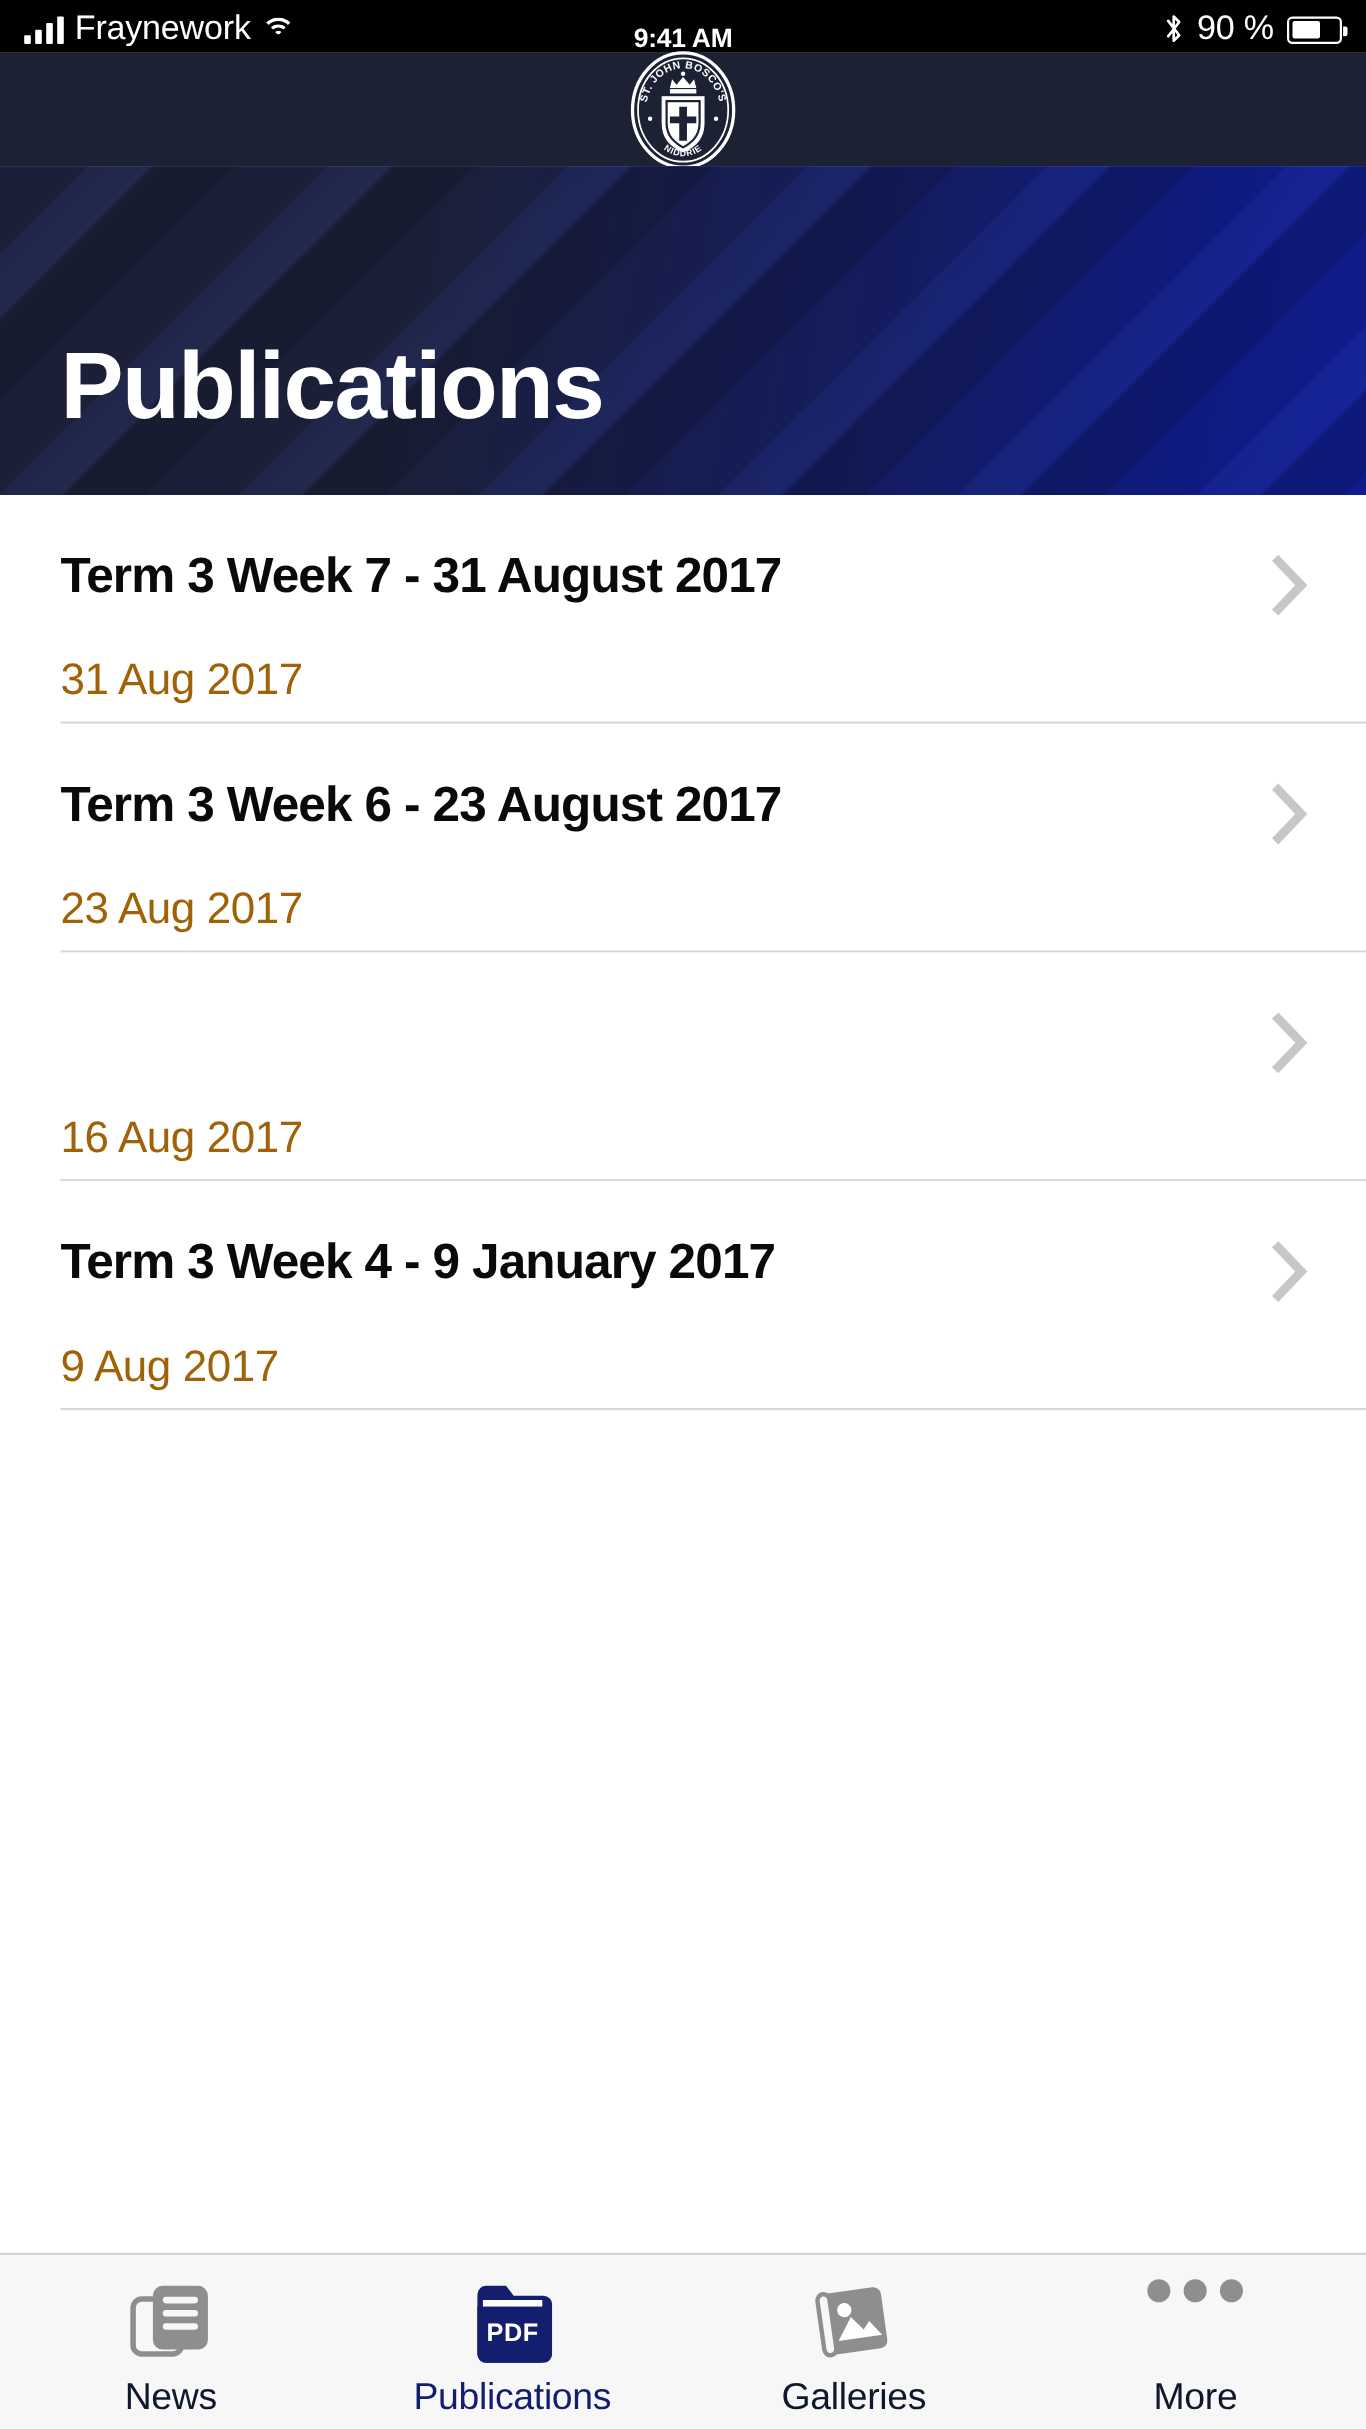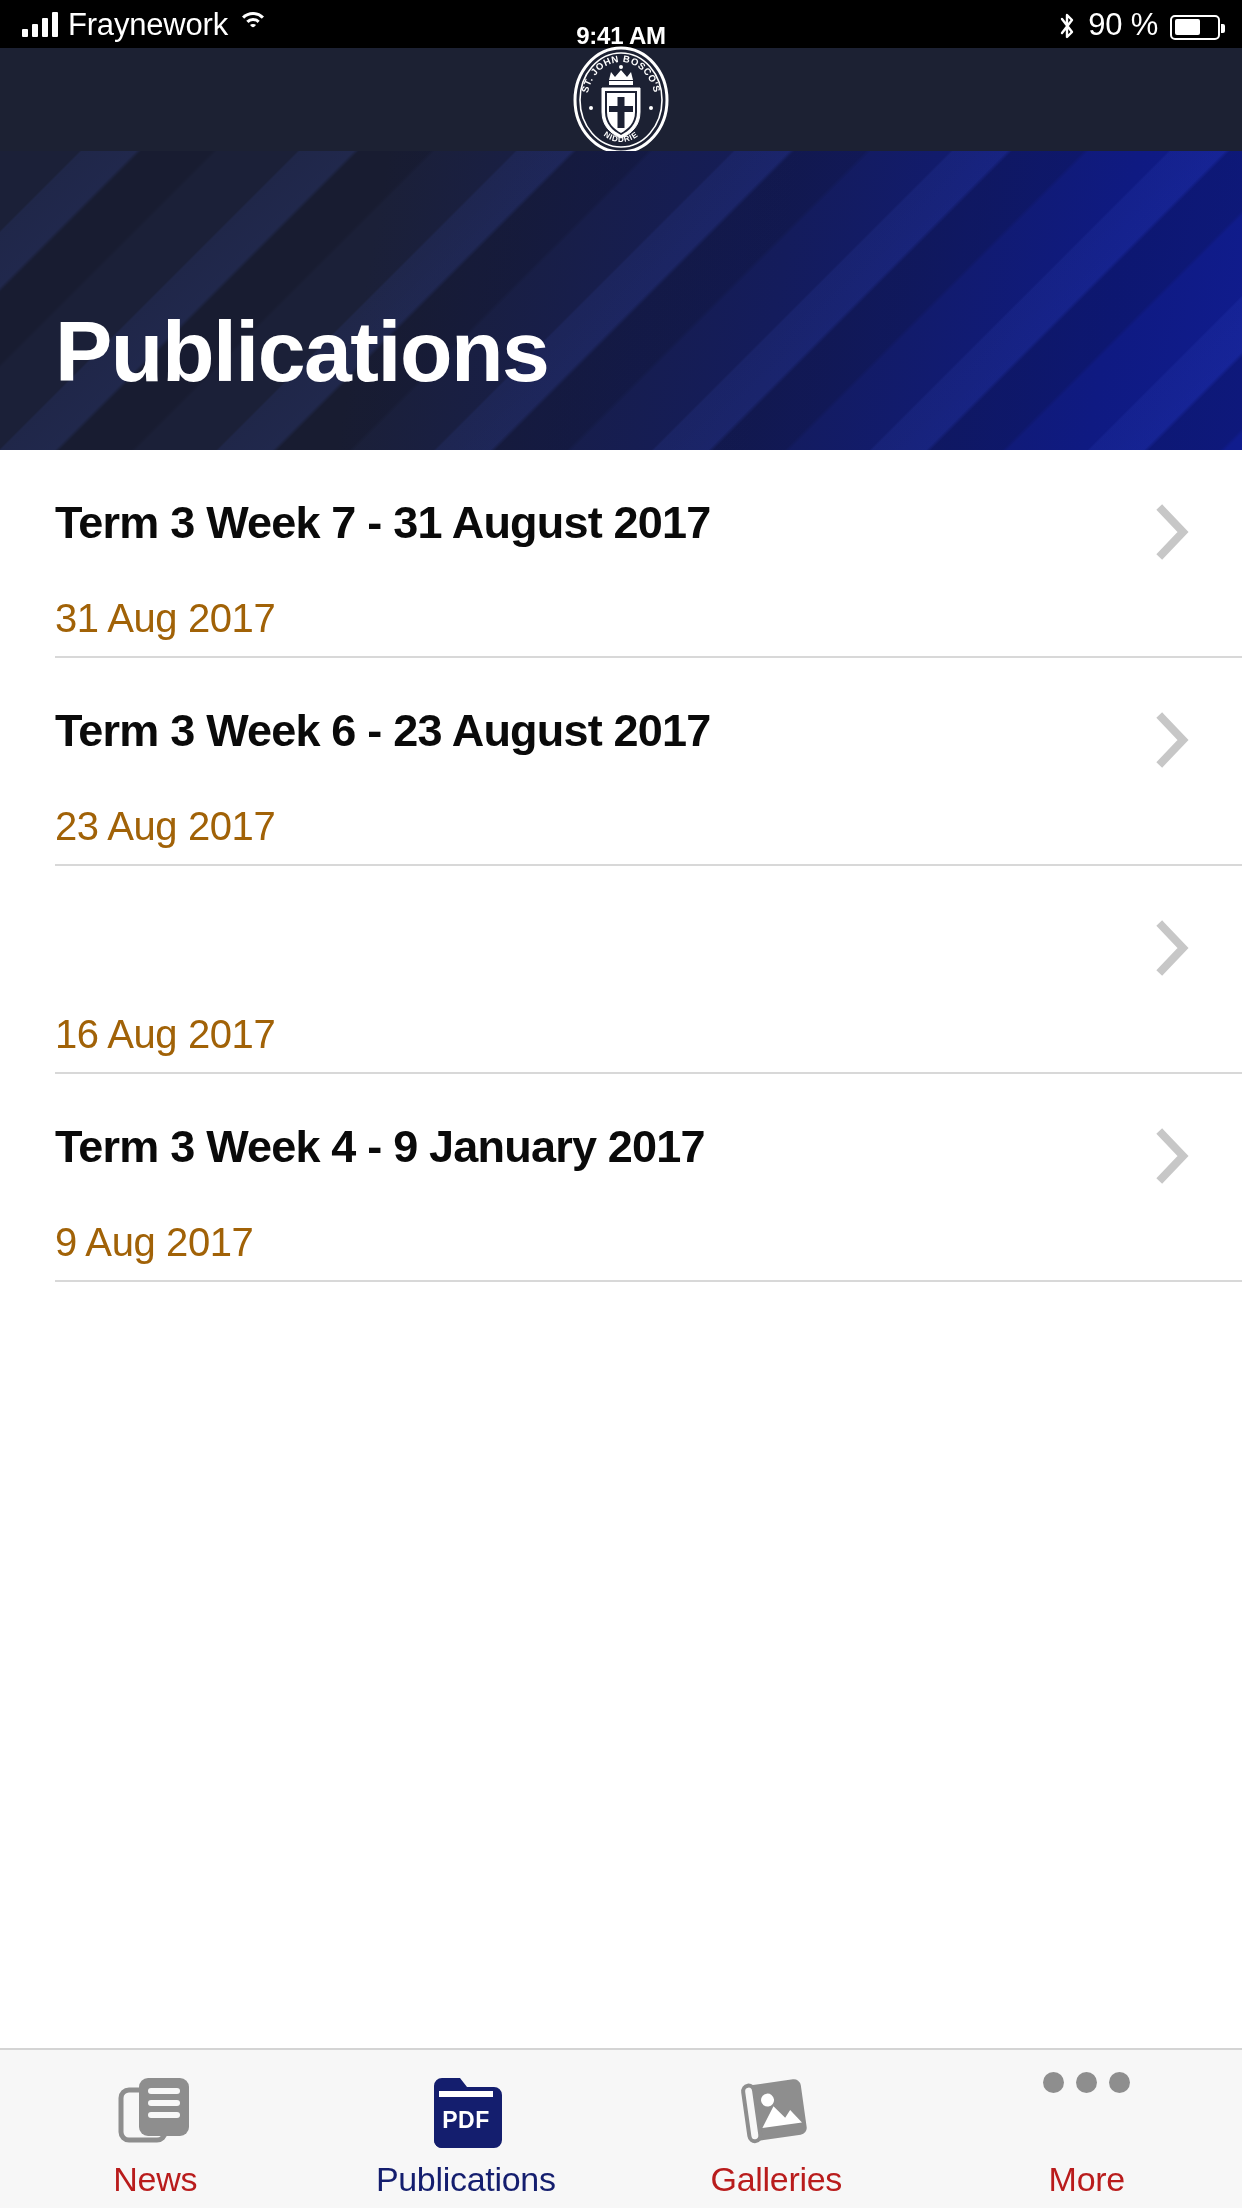--- a/index.html
+++ b/index.html
@@ -10,21 +10,21 @@
     overflow:hidden;
   }
   .phone { position:relative; width:1242px; height:2208px; background:#fff; }
 
   
   .statusbar {
     position:absolute; top:0; left:0; width:1242px; height:48px;
     background:#000; color:#fff;
     display:flex; align-items:center;
   }
-  .sb-left { display:flex; align-items:center; gap:10px; padding-left:22px; flex:1; }
+  .sb-left { display:flex; align-items:flex-end; gap:10px; padding-left:22px; flex:1; }
   .sb-center { flex:0 0 auto; display:flex; justify-content:center; }
   .sb-right { display:flex; align-items:flex-end; gap:12px; justify-content:flex-end; padding-right:22px; flex:1; }
   .sb-text { font-size:31px; font-weight:400; letter-spacing:-0.2px; line-height:1; }
   .sb-time { font-size:24px; font-weight:700; letter-spacing:-0.2px; line-height:1;
              position:absolute; left:0; width:1242px; text-align:center; }
   .bars { display:flex; align-items:flex-end; gap:4px; height:26px; }
   .bars i { display:block; width:6px; background:#fff; border-radius:1px; }
   .bars i:nth-child(1){ height:8px; }
   .bars i:nth-child(2){ height:13px; }
   .bars i:nth-child(3){ height:19px; }
@@ -102,21 +102,21 @@
   
   .tabbar {
     position:absolute; left:0; bottom:0; width:1242px; height:160px;
     background:#f7f7f7; border-top:2px solid #d4d4d4;
     display:flex; align-items:flex-start;
   }
   .tab { flex:1 1 0; height:160px; display:flex; flex-direction:column;
          align-items:center; justify-content:flex-start; padding-top:22px; }
   .tab-icon { height:78px; display:flex; align-items:flex-start; justify-content:center; }
   .tab-label { margin-top:12px; font-size:34px; letter-spacing:-0.3px; line-height:1; }
-  .tab-label.inactive { color:#b91c1c; }
+  .tab-label.inactive { color:#0f172a; }
   .tab-label.active { color:#141e6e; }
   .dots { display:flex; gap:12px; align-items:center; }
   .dots i { width:21px; height:21px; border-radius:50%; background:#8e8e8e; display:block; }
 </style>
 </head>
 <body>
 
 <div class="phone">
 
   <div class="statusbar">

